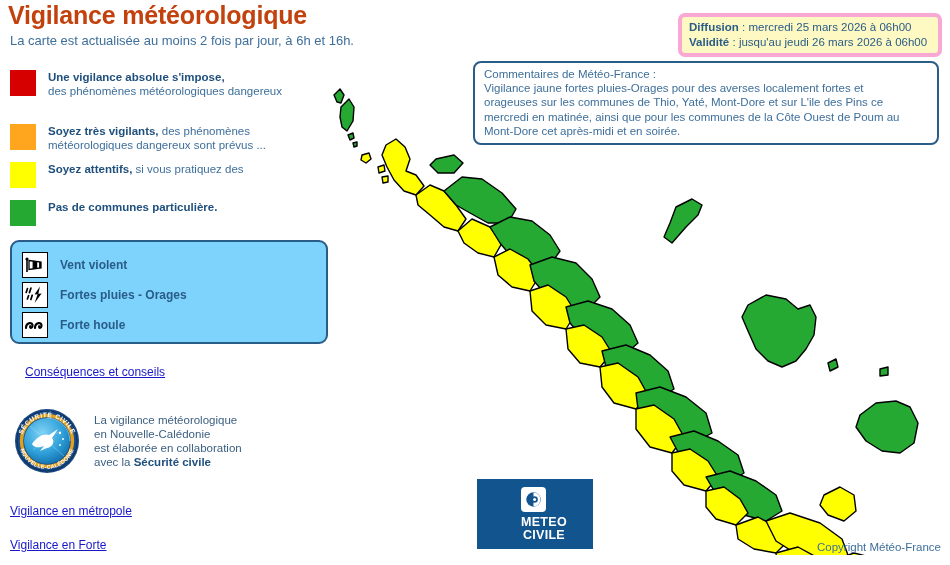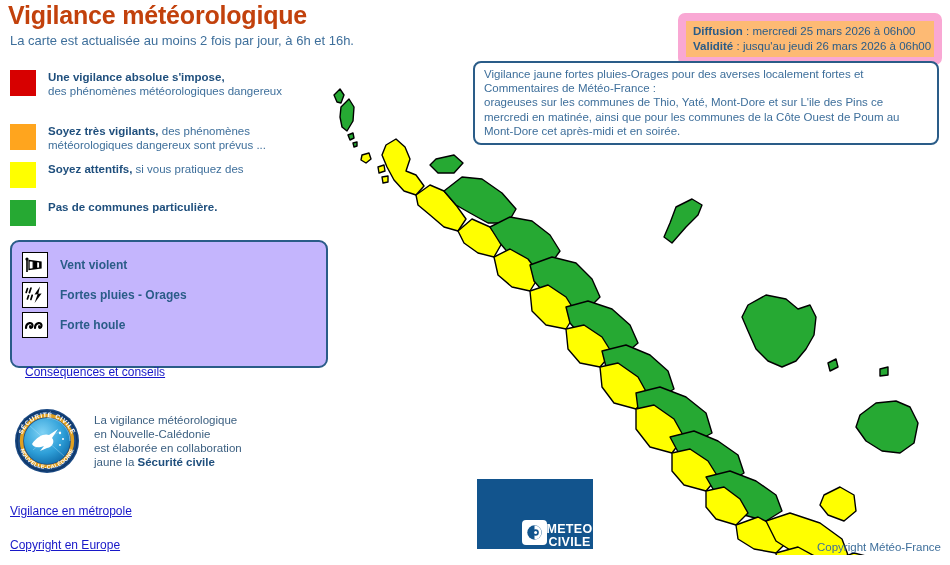--- a/index.html
+++ b/index.html
@@ -36,23 +36,23 @@
     white-space: nowrap;
   }
 
   
   #bulletin-dates-box {
     position: absolute;
     right: 8px;
     top: 13px;
     width: 264px;
     box-sizing: border-box;
-    border: 8px solid #f9a8d4;
+    border: 4px solid #f9a8d4;
     border-radius: 7px;
-    background: #fdba74;
+    background: #fef9c3;
     padding: 3px 7px 4px 7px;
     font-size: 11.5px;
     line-height: 14.5px;
     color: #2a5c88;
     margin-left: 35px;
   }
   #bulletin-dates-box .lbl { font-weight: bold; }
   #bulletin-dates-box .row { white-space: nowrap; }
 
   
@@ -81,25 +81,25 @@
   #legend-row-orange  { top: 124px; }
   #legend-row-jaune   { top: 162px; }
   #legend-row-vert    { top: 200px; }
 
   
   #phenomena-box {
     position: absolute;
     left: 10px;
     top: 240px;
     width: 318px;
-    height: 128px;
+    height: 104px;
     box-sizing: border-box;
     border: 2px solid #2a5c88;
     border-radius: 9px;
-    background: #c4b5fd;
+    background: #7dd3fc;
     padding: 8px 0 0 10px;
   }
   .phenomenon-row {
     display: flex;
     align-items: center;
     height: 29px;
     margin-bottom: 1px;
   }
   .phenomenon-icon {
     width: 26px;
@@ -184,22 +184,22 @@
 
   
   #meteo-france-logo {
     position: absolute;
     left: 477px;
     top: 479px;
     width: 72px;
     height: 70px;
     background: #12548d;
     display: flex;
-    flex-direction: row;
-    align-items: flex-end;
+    flex-direction: column;
+    align-items: flex-start;
     justify-content: center;
     padding-left: 44px;
   }
   #meteo-france-mark {
     width: 25px;
     height: 25px;
     background: #ffffff;
     border-radius: 4px;
     display: flex;
     align-items: center;
@@ -307,21 +307,21 @@
         <path d="M11 11 C11 5, 18 4.5, 17.5 9 C17.2 11.6, 14.6 11.2, 15.2 9.2" stroke="#000" stroke-width="2.2" fill="none" stroke-linecap="round"></path>
       </svg>
     </div>
     <div class="phenomenon-label">Forte houle</div>
   </div>
 
 </div>
 
 <a class="ext-link" id="link-consequences">Conséquences et conseils</a>
 <a class="ext-link" id="link-metropole">Vigilance en métropole</a>
-<a class="ext-link" id="link-europe">Copyright en Europe</a>
+<a class="ext-link" id="link-europe">Vigilance en Forte</a>
 
 <div id="securite-civile-block">
   <div id="securite-civile-logo">
     <svg width="78" height="74" viewBox="0 0 78 74">
       <defs>
         <path id="arcTop" d="M 13 40 A 26 26 0 0 1 65 40" fill="none"></path>
         <path id="arcBot" d="M 11 38 A 28 28 0 0 0 67 38" fill="none"></path>
         <radialGradient id="discGrad" cx="40%" cy="32%" r="75%">
           <stop offset="0%" stop-color="#7fd2f5"></stop>
           <stop offset="60%" stop-color="#2e9fd8"></stop>
@@ -344,27 +344,27 @@
       </text>
       <text font-family="Liberation Sans, sans-serif" font-size="5.6" font-weight="bold" fill="#ffffff" letter-spacing="0.3">
         <textPath href="#arcBot" startOffset="50%" text-anchor="middle">NOUVELLE-CALÉDONIE</textPath>
       </text>
     </svg>
   </div>
   <div id="securite-civile-text">
     <span>La vigilance météorologique</span><br>
     <span>en Nouvelle-Calédonie</span><br>
     <span>est élaborée en collaboration</span><br>
-    <span>jaune la </span><b>Sécurité civile</b>
+    <span>avec la </span><b>Sécurité civile</b>
   </div>
 </div>
 
 <div id="comments-box">
+  <div>Commentaires de Météo-France :</div>
   <div>Vigilance jaune fortes pluies-Orages pour des averses localement fortes et</div>
-  <div>Commentaires de Météo-France :</div>
   <div>orageuses sur les communes de Thio, Yaté, Mont-Dore et sur L'ile des Pins ce</div>
   <div>mercredi en matinée, ainsi que pour les communes de la Côte Ouest de Poum au</div>
   <div>Mont-Dore cet après-midi et en soirée.</div>
 </div>
 
 <svg id="map-svg" viewBox="0 0 630 500">
   <g stroke="#000000" stroke-width="1.4" stroke-linejoin="round">
 
     <path fill="#26a933" d="M14 40 L20 34 L24 40 L21 48 L17 47 Z"></path>
     <path fill="#26a933" d="M21 52 L29 44 L34 52 L33 66 L27 76 L22 72 L20 62 Z"></path>

